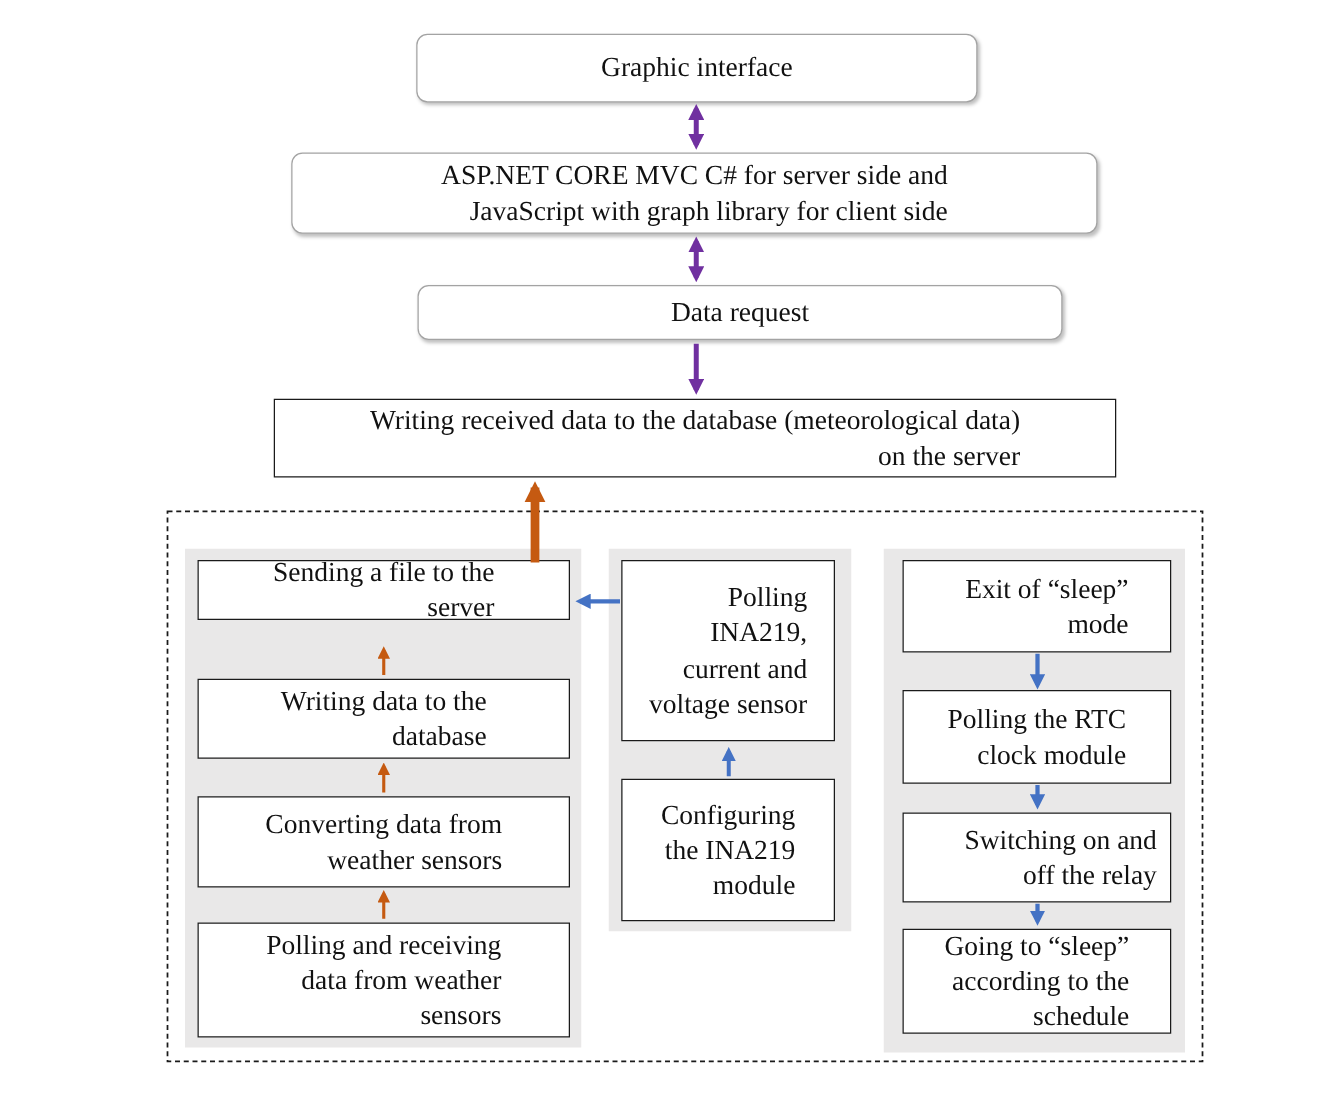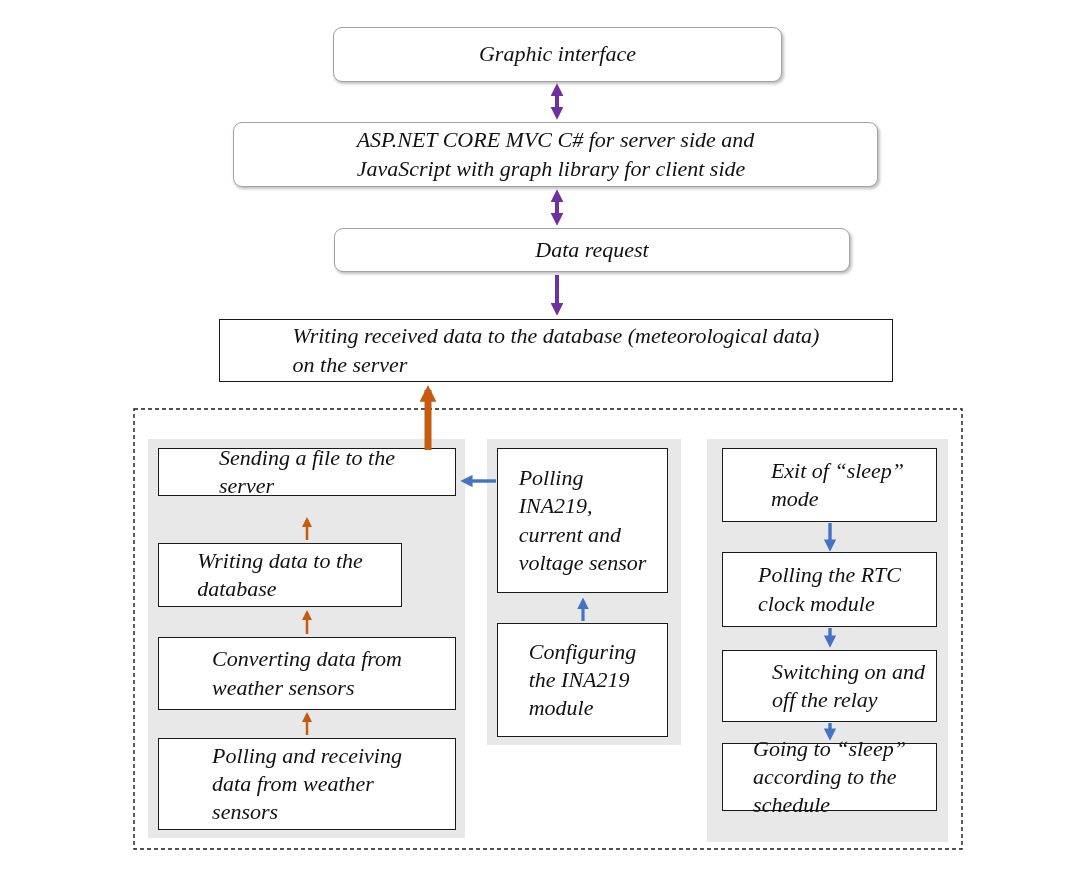--- a/index.html
+++ b/index.html
@@ -2,22 +2,22 @@
 <html><head>
 <meta charset="utf-8">
 <style>
   html,body{margin:0;padding:0;background:#fff;}
   .canvas{
     position:relative;width:1075px;height:894px;background:#ffffff;
     font-family:"Liberation Serif","DejaVu Serif",serif;color:#111;overflow:hidden;
   }
   .node{
     position:absolute;display:flex;align-items:center;justify-content:center;
-    text-align:left;background:#fff;white-space:pre-line;
-    font-size:22px;line-height:1.28;box-sizing:border-box;padding:1px 4px;font-style:italic;
+    text-align:right;background:#fff;white-space:pre-line;
+    font-size:22px;line-height:1.28;box-sizing:border-box;padding:1px 4px;
   }
   .rounded{
     border:1.6px solid #a3a3a3;border-radius:9px;
     box-shadow:1.5px 2px 3px rgba(0,0,0,0.25);
   }
   .squared{border:1.7px solid #1a1a1a;}
   .panel{position:absolute;background:#e9e8e8;}
   .arrows{position:absolute;left:0;top:0;z-index:10;pointer-events:none;}
   .node{z-index:3;}
   .panel{z-index:1;}
@@ -36,21 +36,21 @@
 
   <div class="node squared" style="left:219px;top:319px;width:674px;height:63px;">Writing received data to the database (meteorological data)
 on the server</div>
 
   <div class="panel" style="left:148px;top:439px;width:317px;height:399px;"></div>
   <div class="panel" style="left:487px;top:439px;width:194px;height:306px;"></div>
   <div class="panel" style="left:707px;top:439px;width:241px;height:403px;"></div>
 
   <div class="node squared" style="left:158px;top:448px;width:298px;height:48px;">Sending a file to the
 server</div>
-  <div class="node squared" style="left:158px;top:543px;width:244px;height:64px;">Writing data to the
+  <div class="node squared" style="left:158px;top:543px;width:298px;height:64px;">Writing data to the
 database</div>
   <div class="node squared" style="left:158px;top:637px;width:298px;height:73px;">Converting data from
 weather sensors</div>
   <div class="node squared" style="left:158px;top:738px;width:298px;height:92px;">Polling and receiving
 data from weather
 sensors</div>
 
   <div class="node squared" style="left:497px;top:448px;width:171px;height:145px;">Polling
 INA219,
 current and
@@ -58,21 +58,21 @@
   <div class="node squared" style="left:497px;top:623px;width:171px;height:114px;">Configuring
 the INA219
 module</div>
 
   <div class="node squared" style="left:722px;top:448px;width:215px;height:74px;padding-left:20px;">Exit of “sleep”
 mode</div>
   <div class="node squared" style="left:722px;top:552px;width:215px;height:75px;">Polling the RTC
 clock module</div>
   <div class="node squared" style="left:722px;top:650px;width:215px;height:72px;padding-left:42px;">Switching on and
 off the relay</div>
-  <div class="node squared" style="left:722px;top:743px;width:215px;height:68px;">Going to “sleep”
+  <div class="node squared" style="left:722px;top:743px;width:215px;height:84px;">Going to “sleep”
 according to the
 schedule</div>
 
   <svg class="arrows" width="1075" height="894" viewBox="0 0 1075 894">
     <defs>
       <marker id="mP" viewBox="0 0 10 10" refX="7" refY="5" markerWidth="3.2" markerHeight="3.2" orient="auto-start-reverse">
         <path d="M0,0 L10,5 L0,10 z" fill="#7030A0"></path>
       </marker>
       <marker id="mOB" viewBox="0 0 10 10" refX="7" refY="5" markerWidth="2.4" markerHeight="2.6" orient="auto">
         <path d="M0,0 L10,5 L0,10 z" fill="#C55A11"></path>

